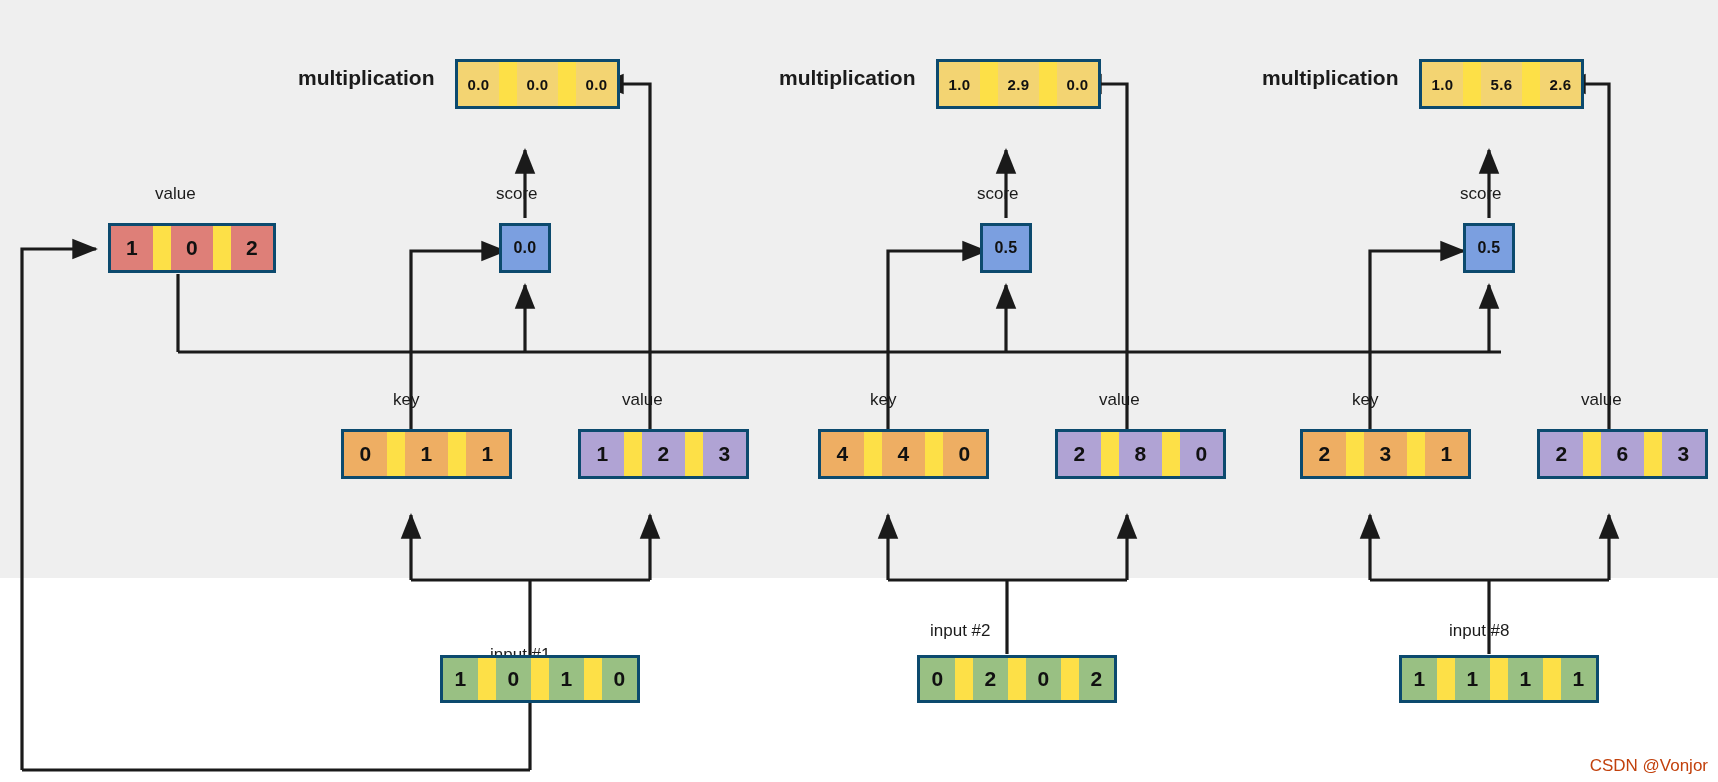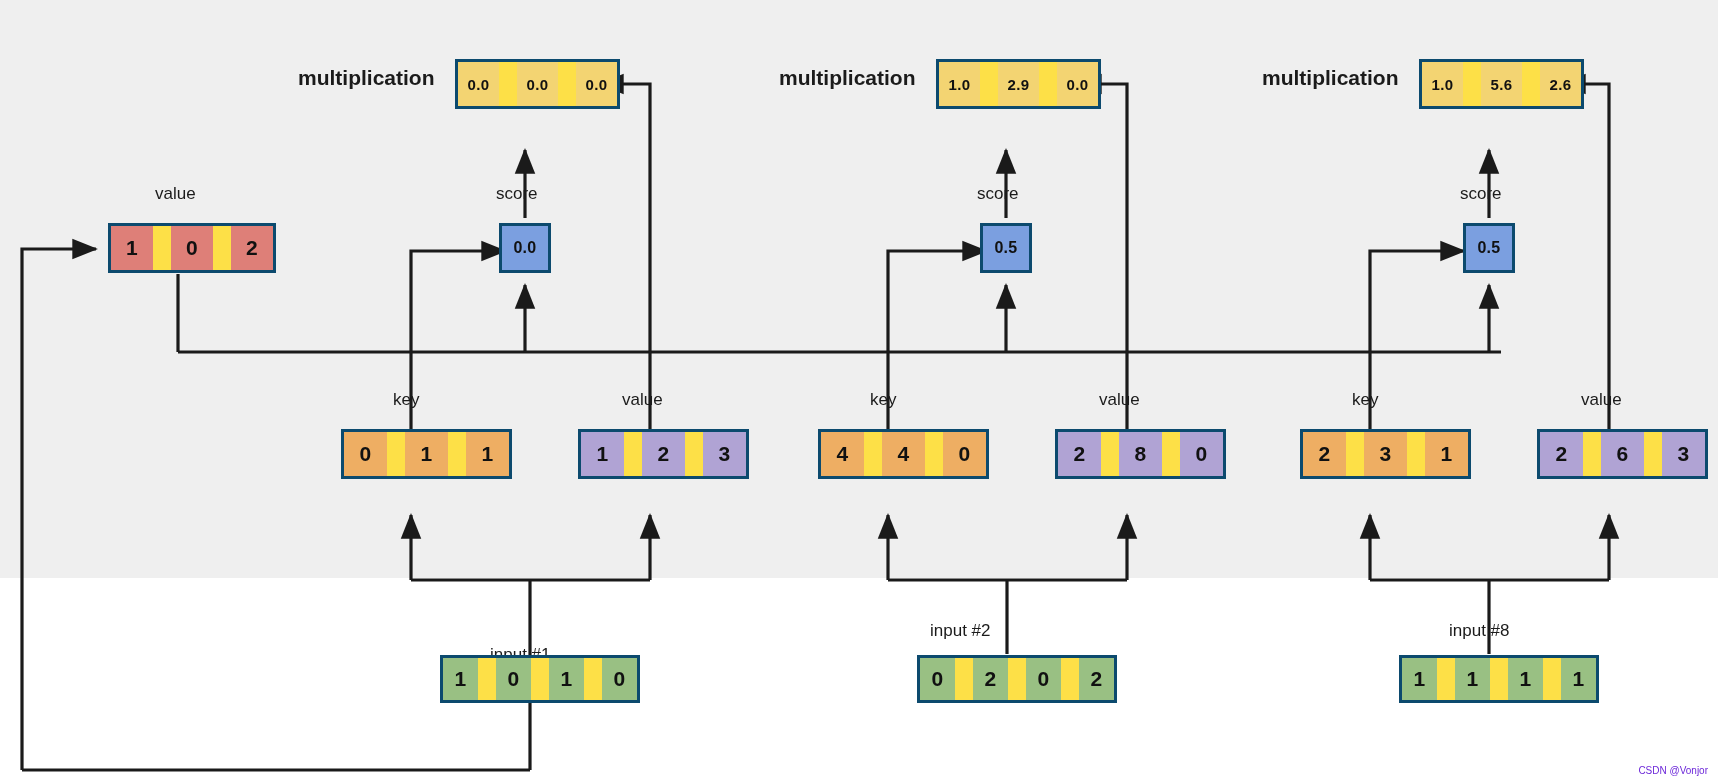--- a/index.html
+++ b/index.html
@@ -63,22 +63,22 @@
     white-space: nowrap;
   }
   .caption.bold {
     font-size: 21px;
     font-weight: bold;
   }
   .watermark {
     position: absolute;
     right: 10px;
     bottom: 6px;
-    font-size: 10px;
-    color: #6d28d9;
+    font-size: 17px;
+    color: #c2410c;
     white-space: nowrap;
   }
   svg.wires {
     position: absolute;
     left: 0; top: 0;
     width: 1718px;
     height: 782px;
     pointer-events: none;
   }
 </style>

